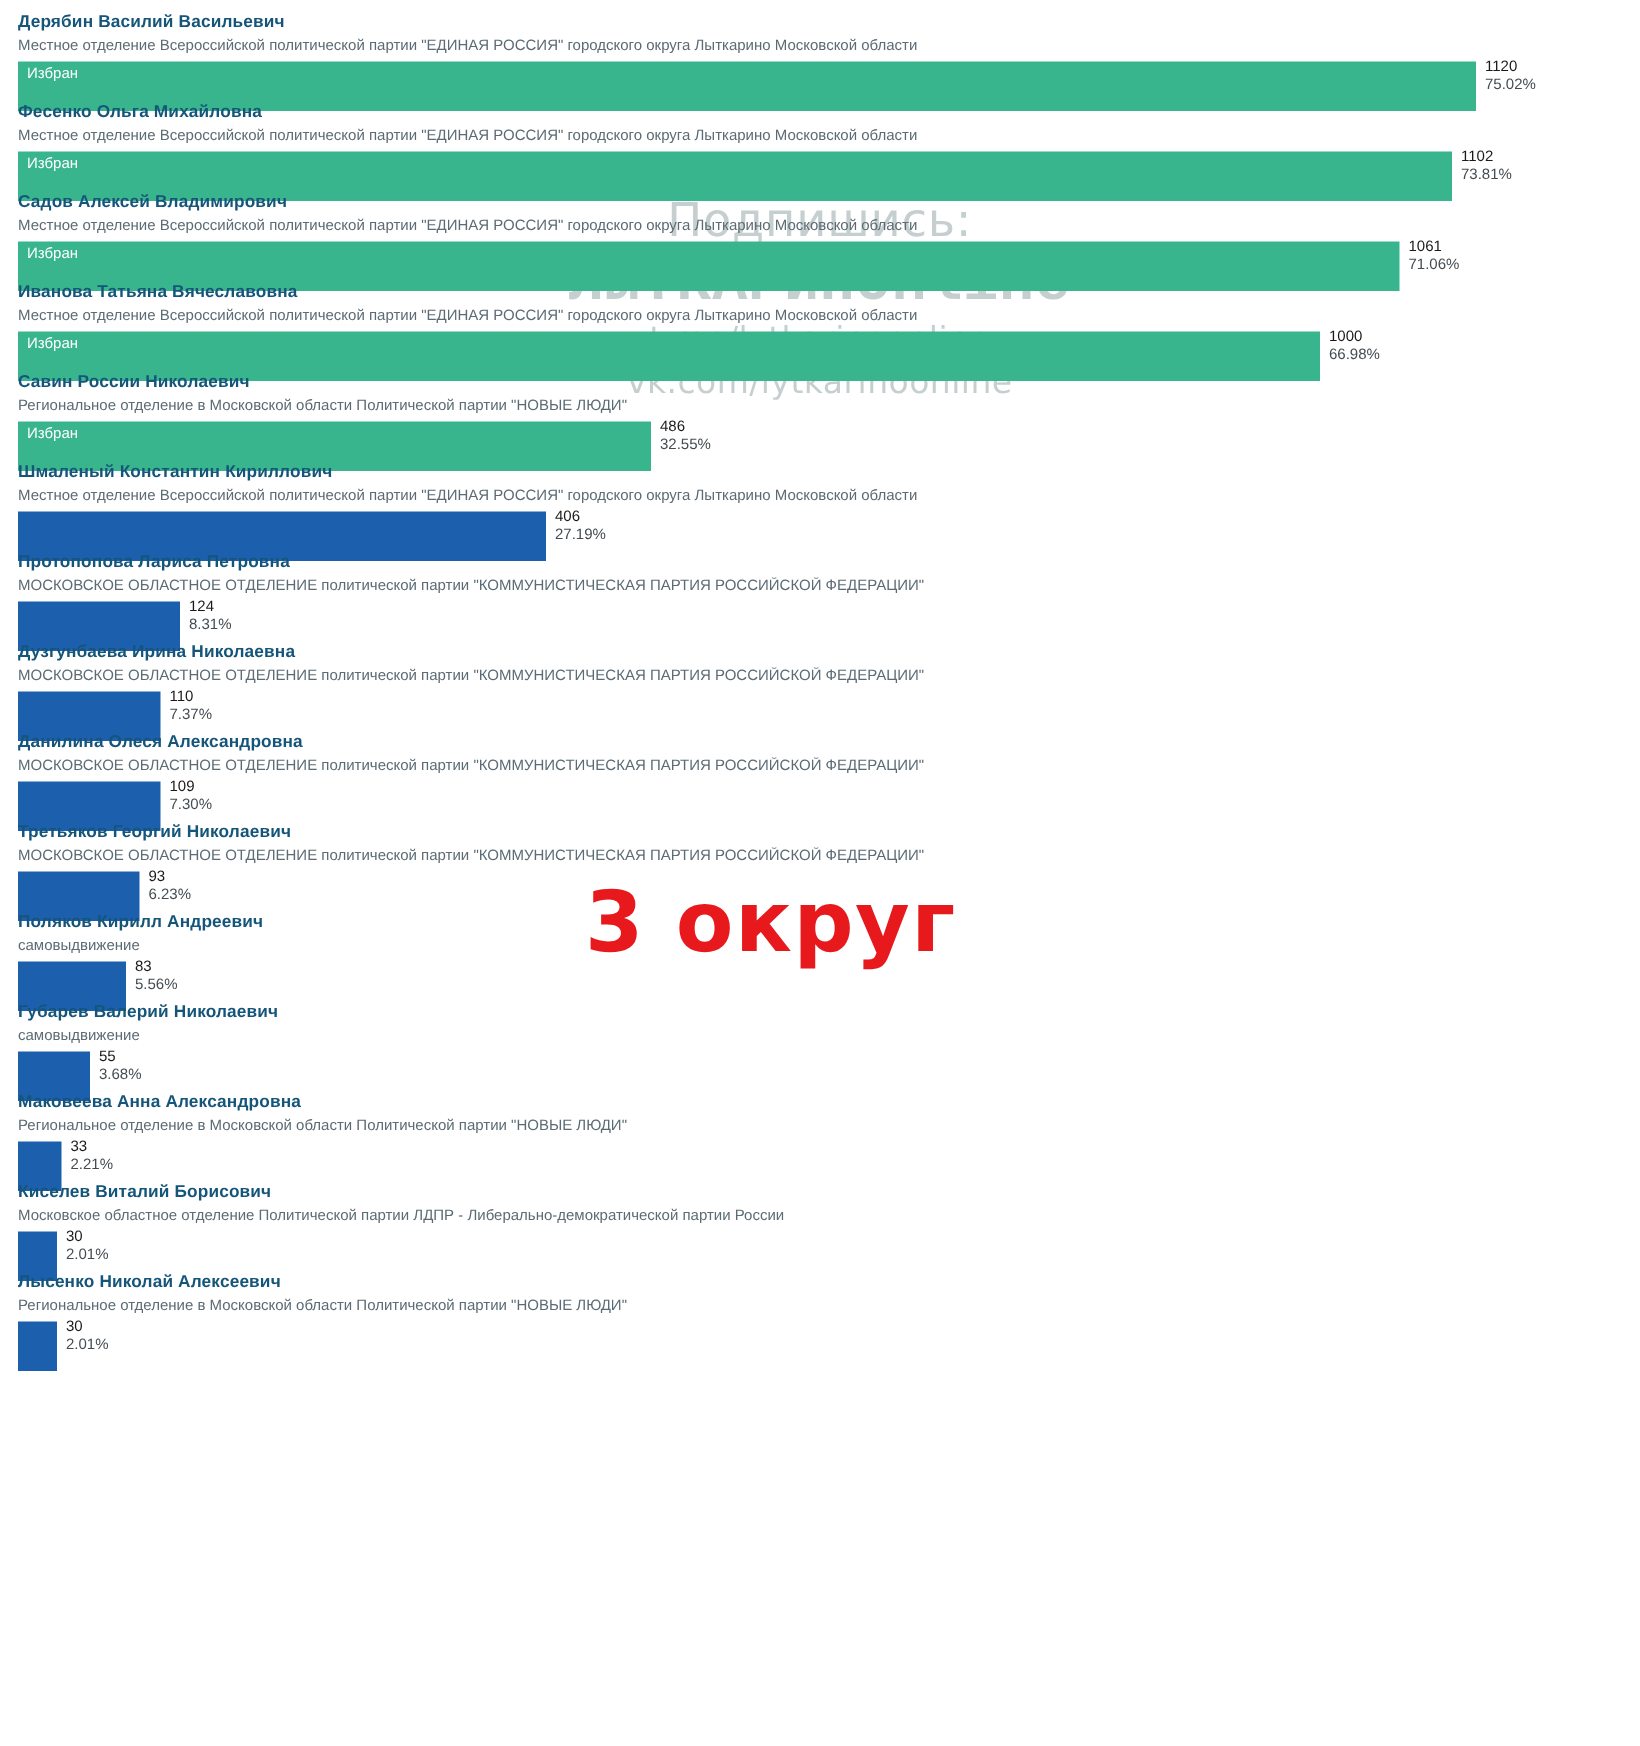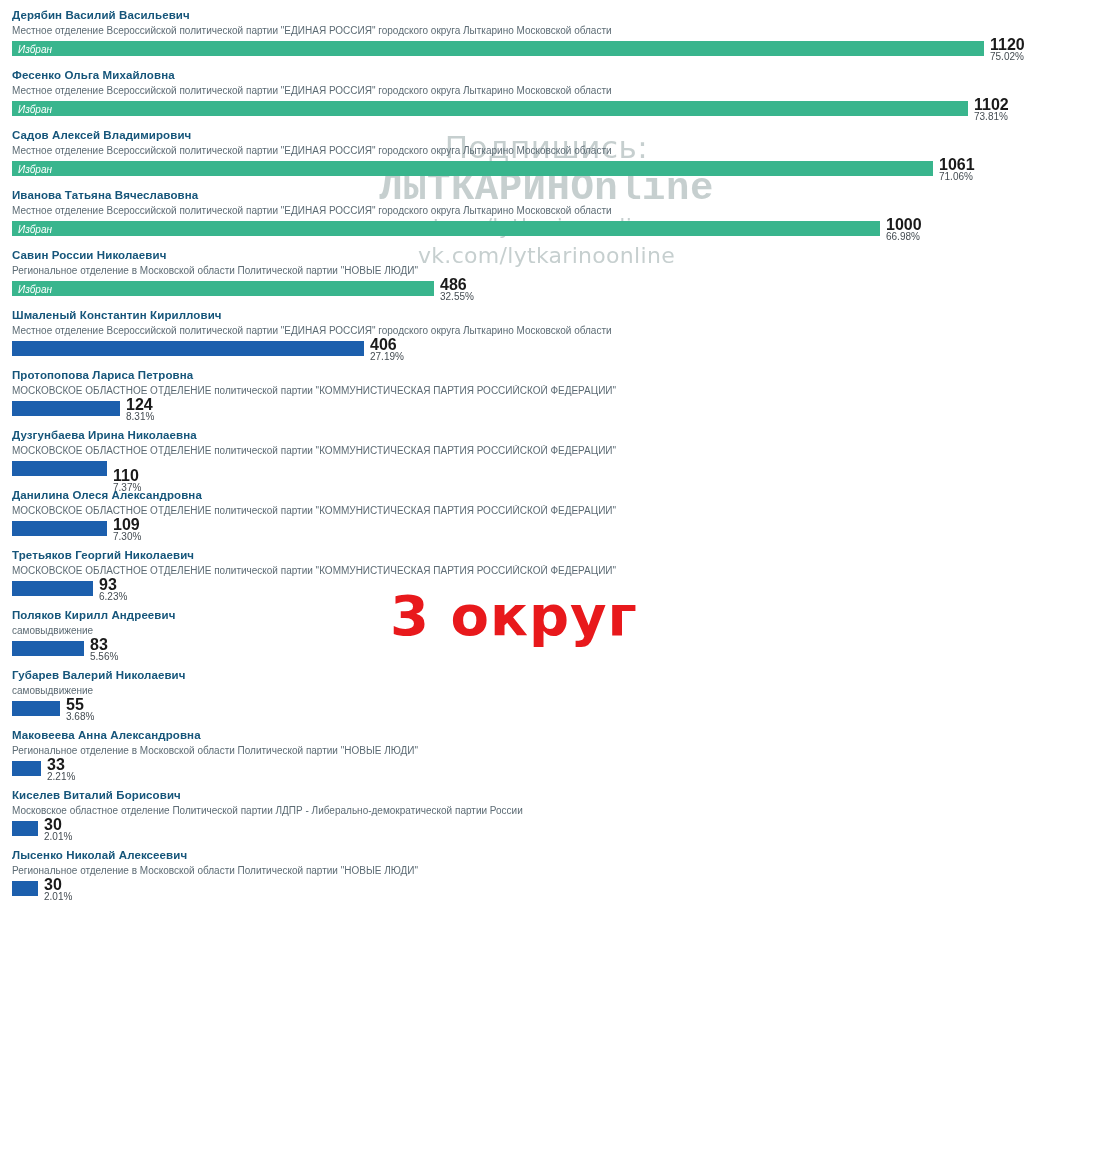--- a/index.html
+++ b/index.html
@@ -38,25 +38,24 @@
     line-height: 12px;
     margin-bottom: 4px;
     white-space: nowrap;
     overflow: hidden;
   }
   .bar-row {
     position: relative;
     height: 18px;
   }
   .bar {
-    height: 15px;
+    height: 33px;
     position: relative;
     display: inline-block;
     vertical-align: top;
-    font-style: italic;
   }
   .bar.elected {
     background: #39b58d;
   }
   .bar.normal {
     background: #1c5fad;
   }
   .bar-label {
     color: #ffffff;
     font-size: 10px;
@@ -65,23 +64,23 @@
     white-space: nowrap;
   }
   .bar-values {
     position: absolute;
     top: -2px;
     font-size: 9.5px;
     line-height: 11.5px;
     white-space: nowrap;
   }
   .bar-votes {
-    font-weight: bold;
+    font-weight: normal;
     color: #1a1a1a;
-    font-size: 16px;
+    font-size: 10px;
   }
   .bar-percent {
     color: #444c52;
     font-size: 10px;
   }
   
   .wm-top {
     position: absolute;
     top: 128px;
     left: 0;
@@ -187,21 +186,21 @@
       <div class="cand-name">Протопопова Лариса Петровна</div>
       <div class="cand-party">МОСКОВСКОЕ ОБЛАСТНОЕ ОТДЕЛЕНИЕ политической партии "КОММУНИСТИЧЕСКАЯ ПАРТИЯ РОССИЙСКОЙ ФЕДЕРАЦИИ"</div>
       <div class="bar-row"><div class="bar normal" style="width: 108px;"></div><div class="bar-values" style="left: 114px;">
           <div class="bar-votes">124</div>
           <div class="bar-percent">8.31%</div>
         </div></div>
     </div>
     <div class="candidate">
       <div class="cand-name">Дузгунбаева Ирина Николаевна</div>
       <div class="cand-party">МОСКОВСКОЕ ОБЛАСТНОЕ ОТДЕЛЕНИЕ политической партии "КОММУНИСТИЧЕСКАЯ ПАРТИЯ РОССИЙСКОЙ ФЕДЕРАЦИИ"</div>
-      <div class="bar-row"><div class="bar normal" style="width: 95px;"></div><div class="bar-values" style="left: 101px; margin-top: 11px;">
+      <div class="bar-row"><div class="bar normal" style="width: 95px;"></div><div class="bar-values" style="left: 101px;">
           <div class="bar-votes">110</div>
           <div class="bar-percent">7.37%</div>
         </div></div>
     </div>
     <div class="candidate">
       <div class="cand-name">Данилина Олеся Александровна</div>
       <div class="cand-party">МОСКОВСКОЕ ОБЛАСТНОЕ ОТДЕЛЕНИЕ политической партии "КОММУНИСТИЧЕСКАЯ ПАРТИЯ РОССИЙСКОЙ ФЕДЕРАЦИИ"</div>
       <div class="bar-row"><div class="bar normal" style="width: 95px;"></div><div class="bar-values" style="left: 101px;">
           <div class="bar-votes">109</div>
           <div class="bar-percent">7.30%</div>

